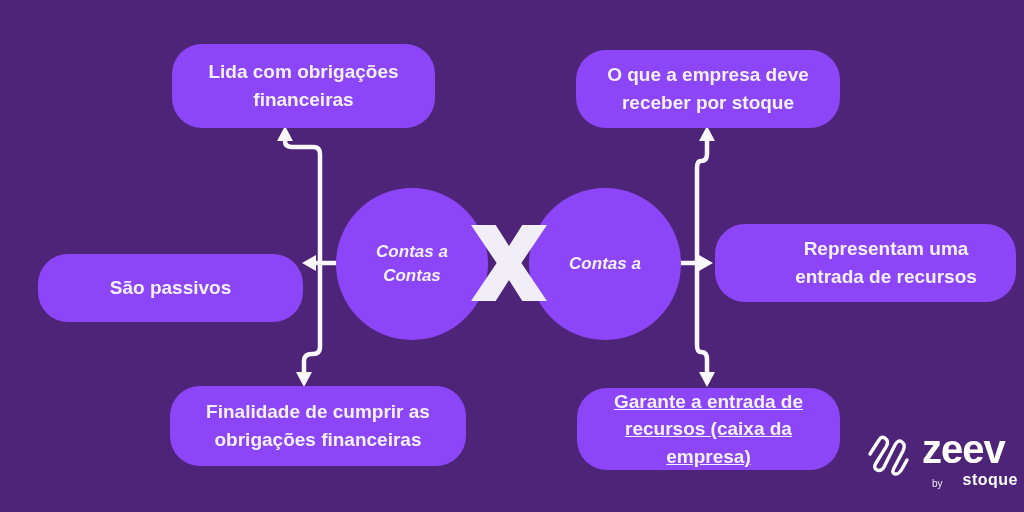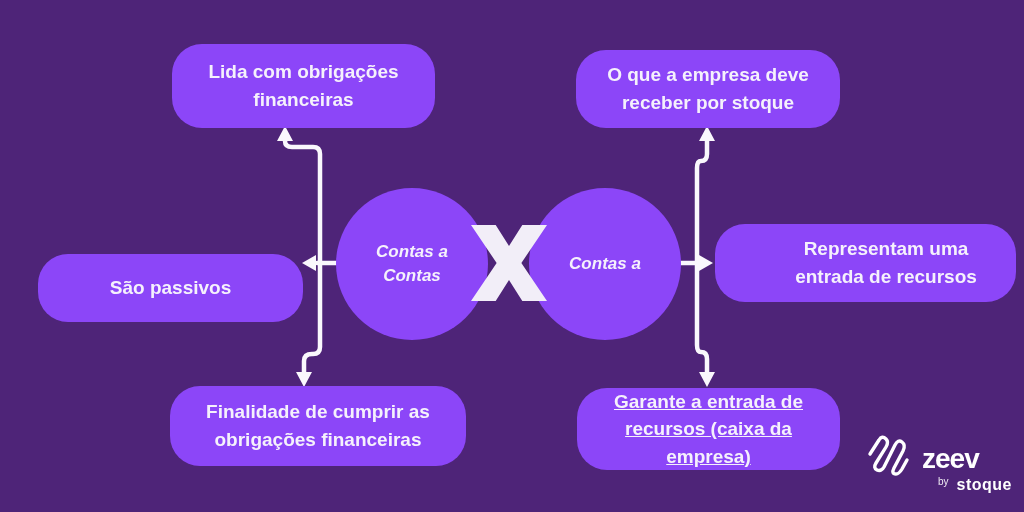--- a/index.html
+++ b/index.html
@@ -42,22 +42,22 @@
   .c-left{left:336px;top:188px;}
   .c-right{left:529px;top:188px;}
   .versus{position:absolute;left:471px;top:225px;width:76px;height:76px;}
   .versus svg{display:block;width:76px;height:76px;}
   .versus polygon{fill:#F2EEF8;}
   .sr-only{position:absolute;width:1px;height:1px;overflow:hidden;clip:rect(0 0 0 0);white-space:nowrap;}
   .logo{position:absolute;left:862px;top:428px;display:flex;align-items:flex-start;gap:8px;color:#FFFFFF;}
   .logo-icon svg{display:block;width:52px;height:52px;}
   .logo-icon path{stroke:#FFFFFF;stroke-width:3.4;fill:none;stroke-linecap:round;stroke-linejoin:round;}
   .logo-text{display:flex;flex-direction:column;align-items:flex-start;}
-  .logo-brand{font-weight:700;font-size:28px;line-height:0.95;letter-spacing:-1px;margin-top:18px;}
-  .logo-sub{display:flex;align-items:flex-start;gap:8px;margin-top:3px;margin-left:16px;}
+  .logo-brand{font-weight:700;font-size:40px;line-height:0.95;letter-spacing:-1px;margin-top:2px;}
+  .logo-sub{display:flex;align-items:flex-end;gap:20px;margin-top:3px;margin-left:10px;}
   .logo-by{font-size:10px;font-weight:400;opacity:0.9;}
   .logo-company{font-size:16px;font-weight:600;letter-spacing:0.5px;}
 </style>
 </head>
 <body>
 
 <div class="stage">
 
   <svg class="connectors" viewBox="0 0 1024 512" aria-hidden="true">
 

